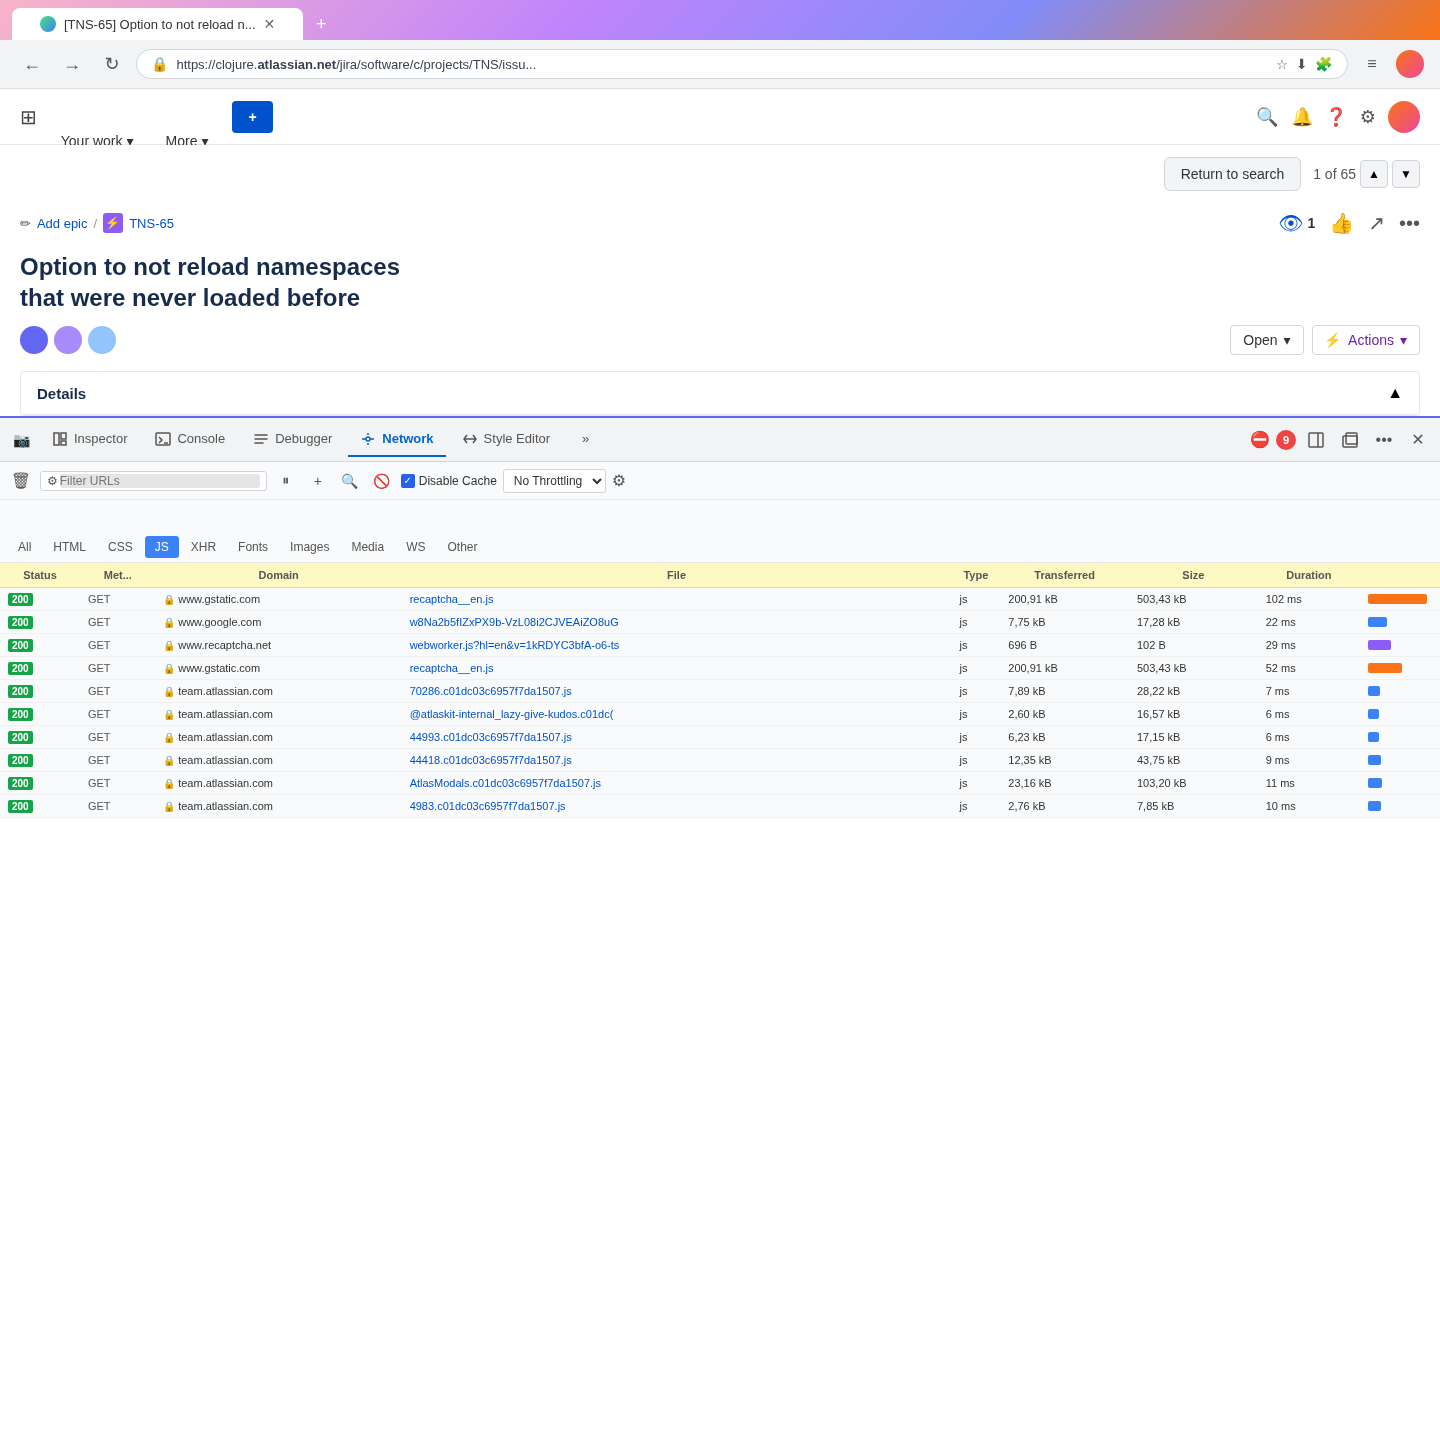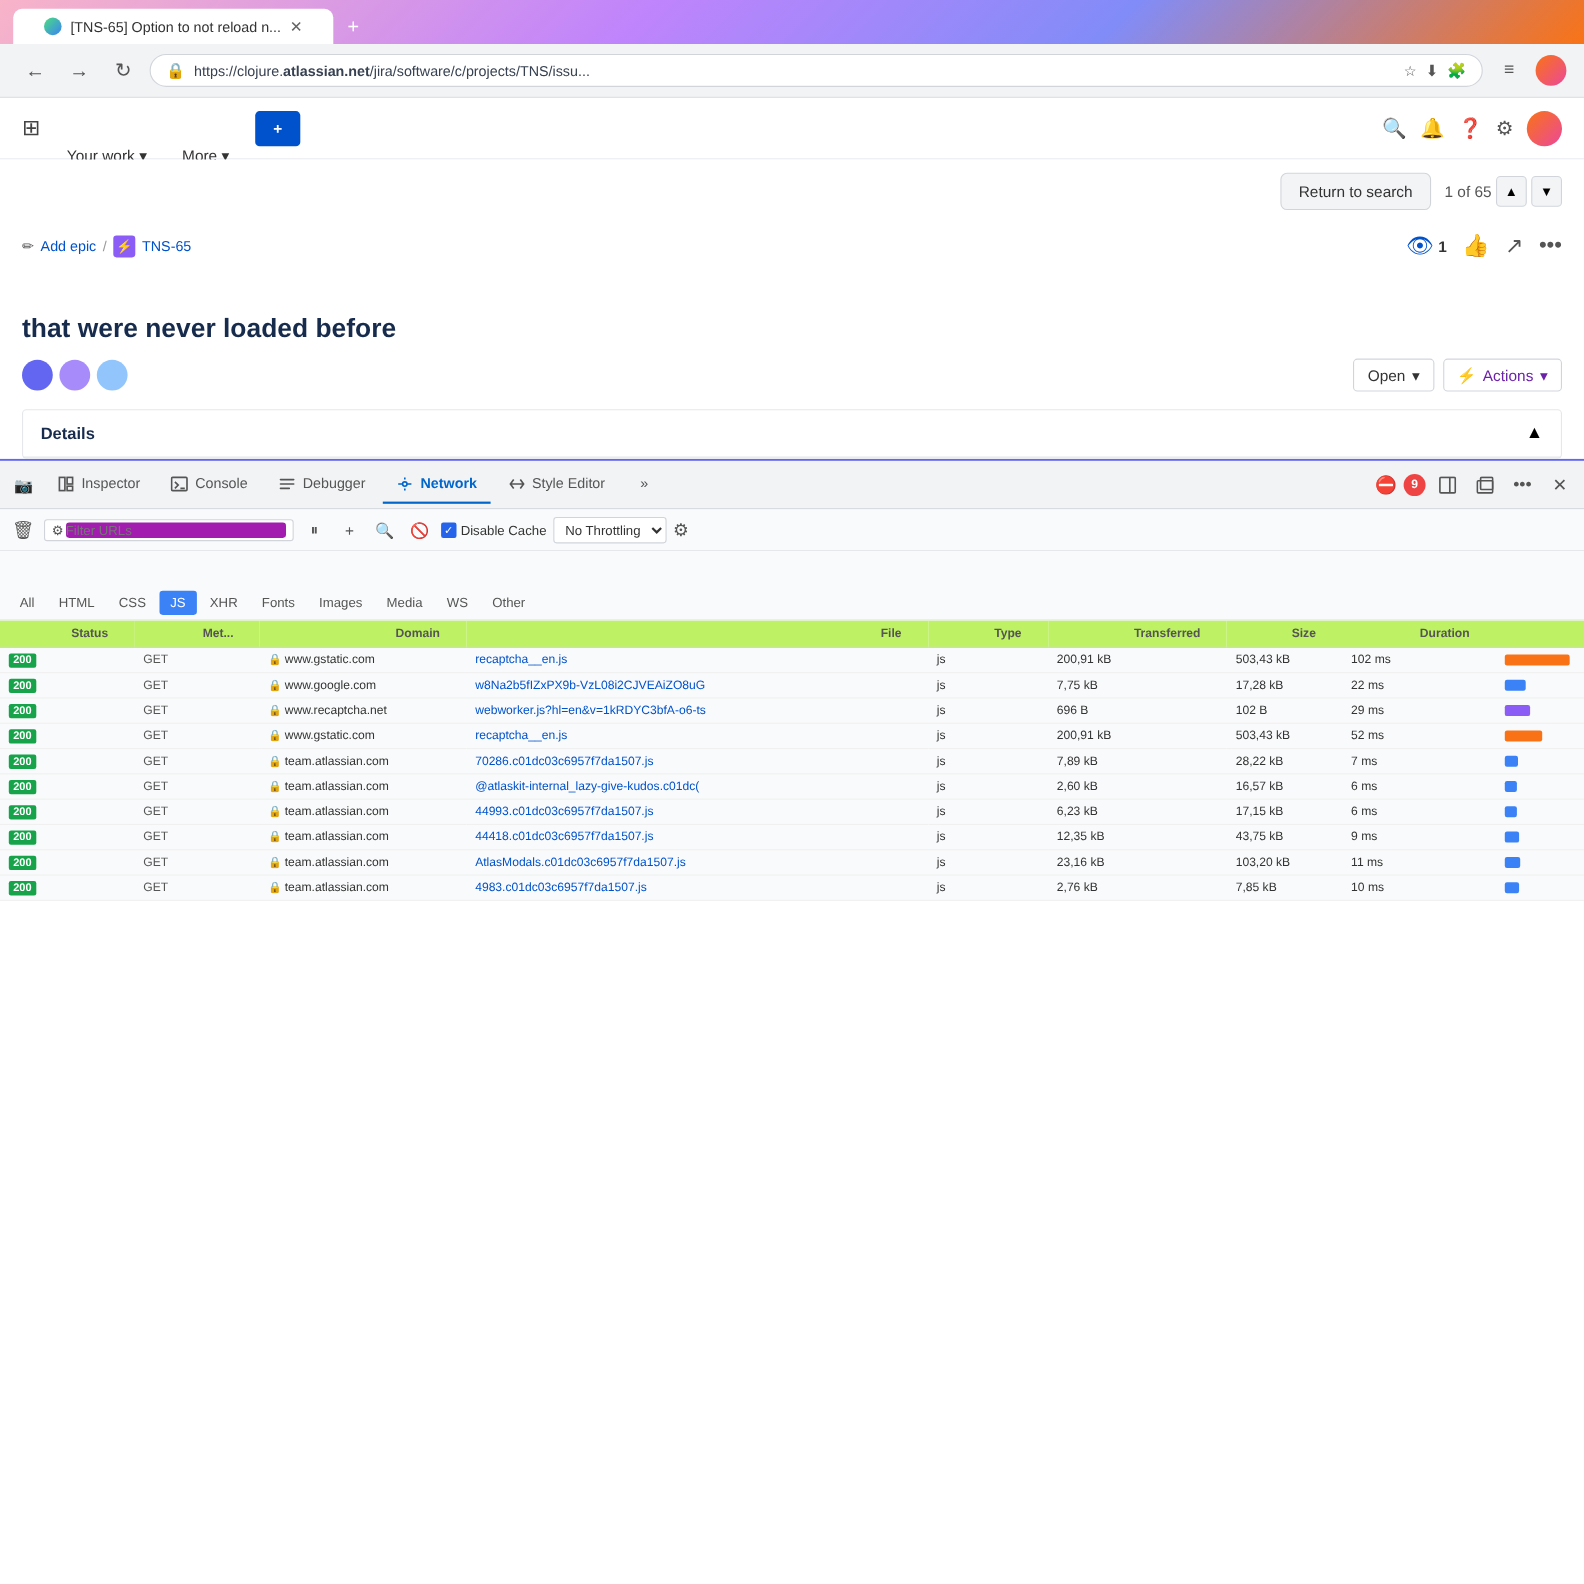--- a/index.html
+++ b/index.html
@@ -67,33 +67,33 @@
     .devtools-toolbar { background: #f1f3f5; border-bottom: 1px solid #d1d5db; display: flex; align-items: center; padding: 0 8px; height: 44px; gap: 4px; }
     .devtools-tab { display: flex; align-items: center; gap: 6px; padding: 8px 12px; font-size: 13px; color: #555; cursor: pointer; border-bottom: 2px solid transparent; white-space: nowrap; }
     .devtools-tab.active { color: #0066cc; border-bottom: 2px solid #0066cc; }
     .devtools-tab svg { width: 16px; height: 16px; }
     .devtools-more { margin-left: 4px; }
     .devtools-right { margin-left: auto; display: flex; align-items: center; gap: 6px; }
     .error-badge { background: #ef4444; color: #fff; border-radius: 50%; width: 20px; height: 20px; display: flex; align-items: center; justify-content: center; font-size: 11px; font-weight: bold; }
     .devtools-btn { background: none; border: none; cursor: pointer; color: #555; font-size: 16px; width: 28px; height: 28px; display: flex; align-items: center; justify-content: center; border-radius: 3px; }
 
     .network-toolbar { background: #f9fafb; border-bottom: 1px solid #e5e7eb; display: flex; align-items: center; padding: 6px 8px; gap: 6px; height: 38px; }
-    .filter-input { flex: 1; max-width: 300px; background: #a21caf; border: 1px solid #d1d5db; border-radius: 3px; padding: 4px 10px; font-size: 12px; }
+    .filter-input { flex: 1; max-width: 300px; background: #e5e5e5; border: 1px solid #d1d5db; border-radius: 3px; padding: 4px 10px; font-size: 12px; }
     .network-btn { background: none; border: none; cursor: pointer; color: #555; font-size: 14px; width: 26px; height: 26px; display: flex; align-items: center; justify-content: center; border-radius: 3px; }
     .disable-cache-label { display: flex; align-items: center; gap: 4px; font-size: 12px; color: #333; }
     .throttle-select { background: #fff; border: 1px solid #d1d5db; border-radius: 3px; padding: 3px 6px; font-size: 12px; color: #333; cursor: pointer; }
     .settings-btn { background: none; border: none; cursor: pointer; color: #555; font-size: 16px; }
 
     .filter-tabs { background: #f9fafb; border-bottom: 1px solid #e5e7eb; display: flex; align-items: center; padding: 4px 8px; gap: 2px; }
     .filter-tab { padding: 4px 10px; font-size: 12px; color: #555; cursor: pointer; border-radius: 3px; margin-top: 32px; }
     .filter-tab.active { background: #3b82f6; color: #fff; border-radius: 3px; }
 
     
     .network-table { width: 100%; border-collapse: collapse; font-size: 12px; }
-    .network-table th { background: #bef264; border-bottom: 1px solid #d1d5db; padding: 6px 24px; text-align: right; font-weight: 600; color: #555; font-size: 11px; white-space: nowrap; }
+    .network-table th { background: #fef9c3; border-bottom: 1px solid #d1d5db; padding: 6px 0; text-align: center; font-weight: 600; color: #555; font-size: 11px; white-space: nowrap; }
     .network-table td { padding: 5px 8px; border-bottom: 1px solid #f0f0f0; white-space: nowrap; overflow: hidden; text-overflow: ellipsis; max-width: 200px; color: #333; font-size: 11px; }
     .status-200 { background: #16a34a; color: #fff; border-radius: 2px; padding: 1px 4px; font-weight: 600; font-size: 10px; }
     .bar-cell { width: 60px; }
     .waterfall-bar { height: 10px; background: #3b82f6; border-radius: 2px; }
 
     .devtools-statusbar { background: #f1f3f5; border-top: 1px solid #d1d5db; padding: 4px 12px; display: flex; align-items: center; gap: 16px; font-size: 11px; color: #555; }
     .domcl { color: #3b82f6; }
     .load-time { color: #555; }
 
     .chevron-down::after { content: '▾'; }
@@ -182,21 +182,21 @@
         <span class="badge-count">1</span>
       </div>
       <span class="action-icon">👍</span>
       <span class="action-icon">↗</span>
       <span class="action-icon">•••</span>
     </div>
   </div>
 
   <div class="jira-title-area">
     <div class="jira-title">
-      <br>
+      <span>Option to not reload namespaces</span><br>
       <span>that were never loaded before</span>
     </div>
   </div>
 
   <div class="jira-status-row">
     <div style="display:flex;gap:6px;">
       <div style="width:28px;height:28px;border-radius:50%;background:#6366f1;"></div>
       <div style="width:28px;height:28px;border-radius:50%;background:#a78bfa;"></div>
       <div style="width:28px;height:28px;border-radius:50%;background:#93c5fd;"></div>
     </div>

